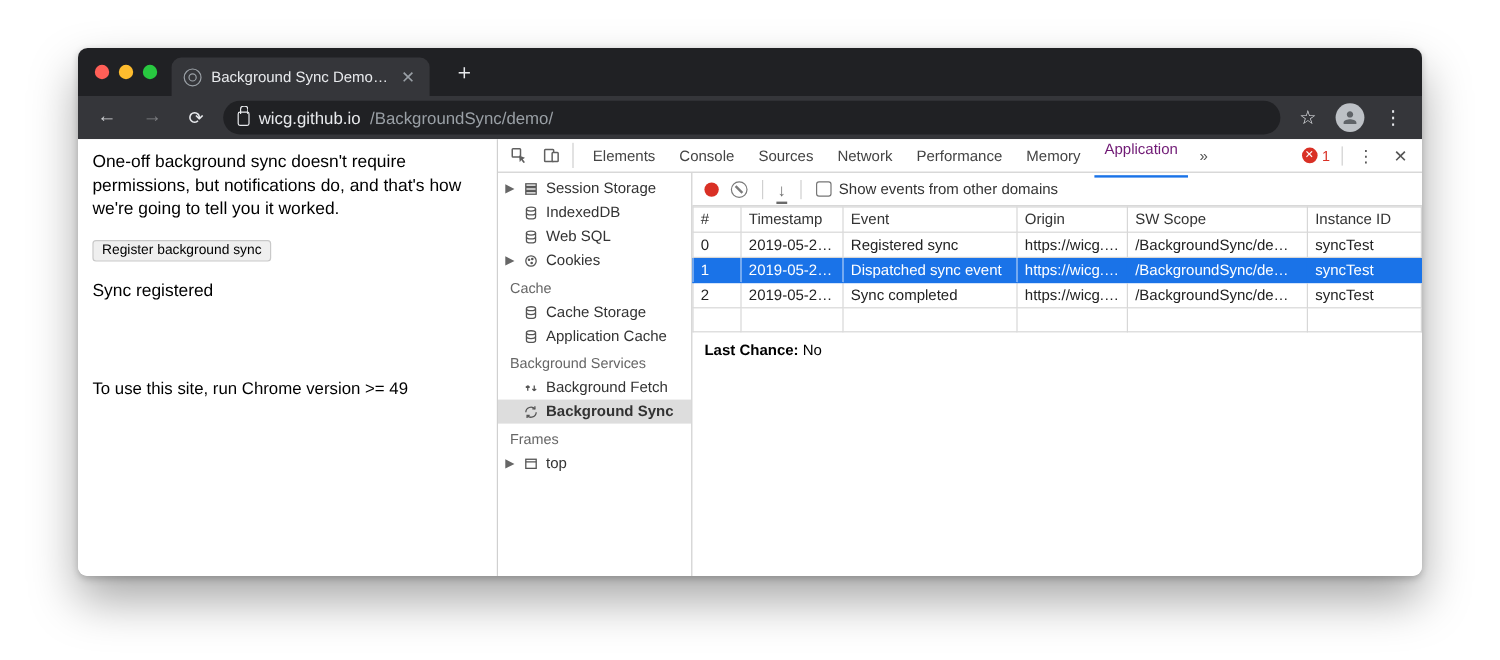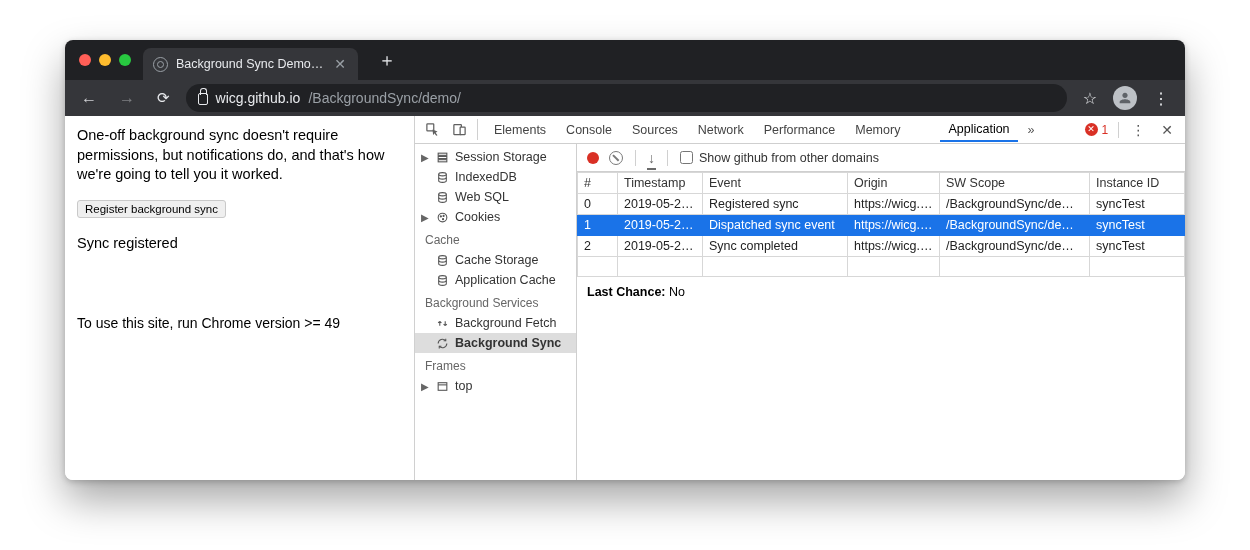--- a/index.html
+++ b/index.html
@@ -124,21 +124,21 @@
     align-items:center;
     font-size:12.5px;
     color:#333;
     padding: 0 6px;
     gap:4px;
   }
   .dt-left-icons { display:flex; align-items:center; gap:4px; padding-right:6px; border-right:1px solid #d0d0d0; margin-right:4px;}
   .inspect-icon, .device-icon { padding:3px 4px; color:#606060; }
   .inspect-icon svg, .device-icon svg { width:15px; height:15px; display:block; }
   .dt-tab { padding:5px 8px; cursor:default; color:#444; }
-  .dt-tab.active { color:#000000; border-bottom:2px solid #1a73e8; padding-bottom:4px;margin-left:28px;}
+  .dt-tab.active { color:#701a75; border-bottom:2px solid #1a73e8; padding-bottom:15px;}
   .dt-more-chevrons { padding:3px 6px; color:#555; }
   .dt-spacer { flex:1; }
   .err-badge { display:flex; align-items:center; gap:4px; color:#d93025; font-size:12px; padding:0 4px;}
   .err-badge .circ{width:13px;height:13px;border-radius:50%;background:#d93025;display:flex;align-items:center;justify-content:center;}
   .err-badge .circ::after{content:"✕";color:#fff;font-size:9px;line-height:1;}
   .dt-kebab, .dt-close { padding:3px 6px; color:#555; font-size:14px;}
   .dt-vline { width:1px; height:16px; background:#d0d0d0; margin:0 2px;}
 
   .dt-body { flex:1; display:flex; min-height:0;}
   .dt-sidebar {
@@ -392,21 +392,21 @@
 
         <div class="dt-main">
           <div class="dt-toolbar">
             <span class="rec-dot"></span>
             <span class="clear-icn"></span>
             <span class="dt-vline"></span>
             <span class="dl-icn">↓</span>
             <span class="dt-vline"></span>
             <label class="chk">
               <input type="checkbox" style="">
-              <span>Show github from other domains</span>
+              <span>Show events from other domains</span>
             </label>
           </div>
 
           <table class="events">
             <colgroup>
               <col style="width:40px">
                 <col style="width:85px">
                 <col style="width:145px">
                 <col style="width:92px">
                 <col style="width:150px">

